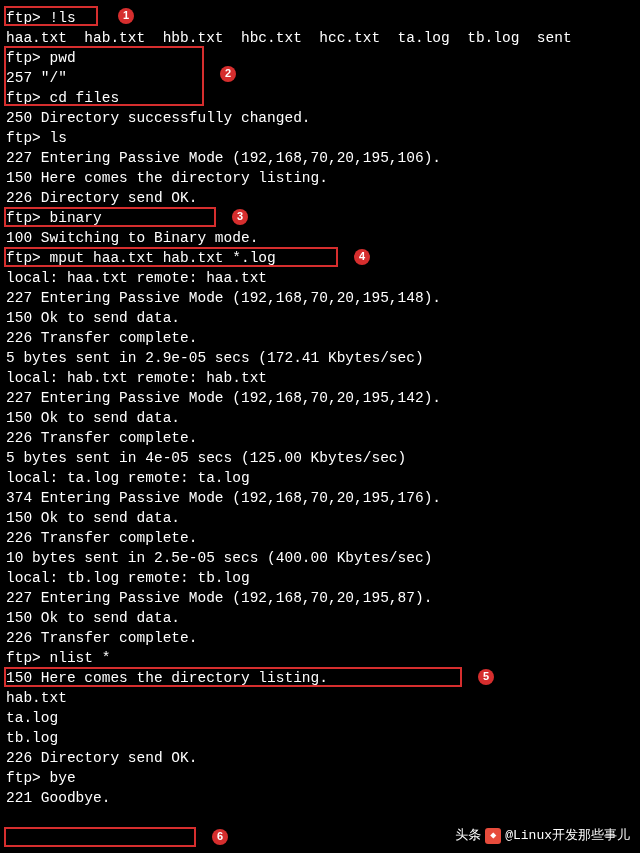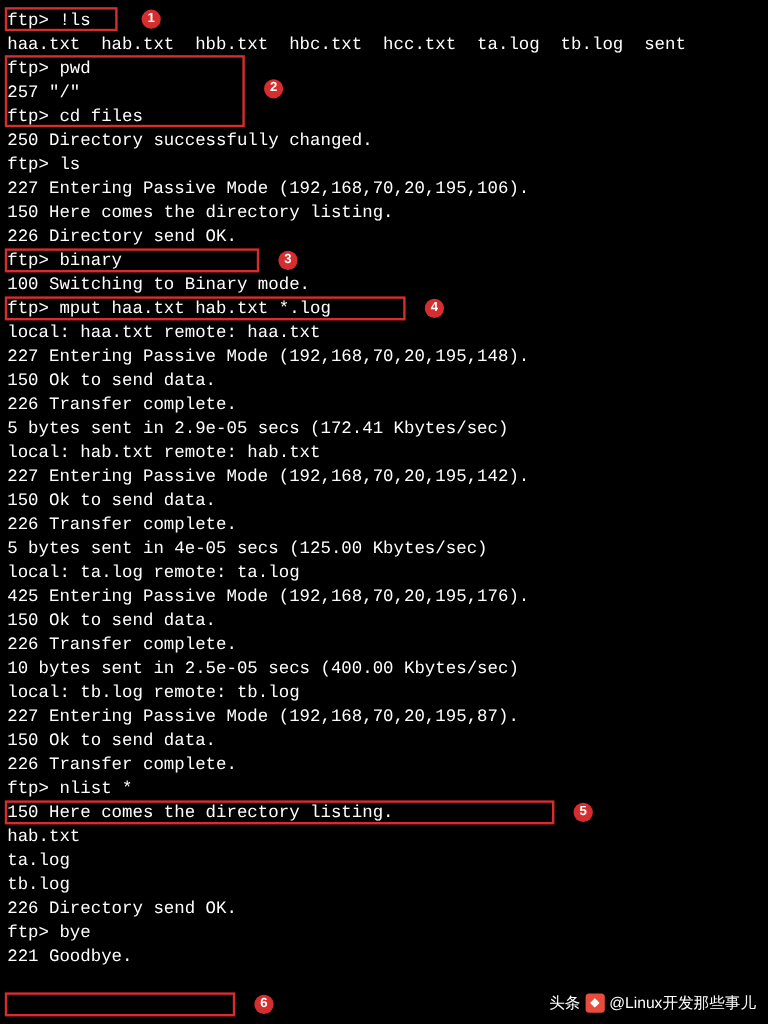--- a/index.html
+++ b/index.html
@@ -33,21 +33,21 @@
       display: flex;
       align-items: center;
       justify-content: center;
       font-family: sans-serif;
     }
     .watermark {
       position: absolute;
       bottom: 8px;
       right: 10px;
       color: #fff;
-      font-family: Liberation Sans, sans-serif;
+      font-family: Liberation Mono, monospace;
       font-size: 13px;
       display: flex;
       align-items: center;
       gap: 4px;
     }
     .watermark .logo {
       width: 16px;
       height: 16px;
       background: #e74c3c;
       border-radius: 3px;
@@ -79,21 +79,21 @@
     <div class="line">227 Entering Passive Mode (192,168,70,20,195,148).</div>
     <div class="line">150 Ok to send data.</div>
     <div class="line">226 Transfer complete.</div>
     <div class="line">5 bytes sent in 2.9e-05 secs (172.41 Kbytes/sec)</div>
     <div class="line">local: hab.txt remote: hab.txt</div>
     <div class="line">227 Entering Passive Mode (192,168,70,20,195,142).</div>
     <div class="line">150 Ok to send data.</div>
     <div class="line">226 Transfer complete.</div>
     <div class="line">5 bytes sent in 4e-05 secs (125.00 Kbytes/sec)</div>
     <div class="line">local: ta.log remote: ta.log</div>
-    <div class="line">425 Entering Passive Mode (192,168,70,20,195,176).</div>
+    <div class="line">374 Entering Passive Mode (192,168,70,20,195,176).</div>
     <div class="line">150 Ok to send data.</div>
     <div class="line">226 Transfer complete.</div>
     <div class="line">10 bytes sent in 2.5e-05 secs (400.00 Kbytes/sec)</div>
     <div class="line">local: tb.log remote: tb.log</div>
     <div class="line">227 Entering Passive Mode (192,168,70,20,195,87).</div>
     <div class="line">150 Ok to send data.</div>
     <div class="line">226 Transfer complete.</div>
     <div class="line">ftp&gt; nlist *</div>
     <div class="line">150 Here comes the directory listing.</div>
     <div class="line">hab.txt</div>

